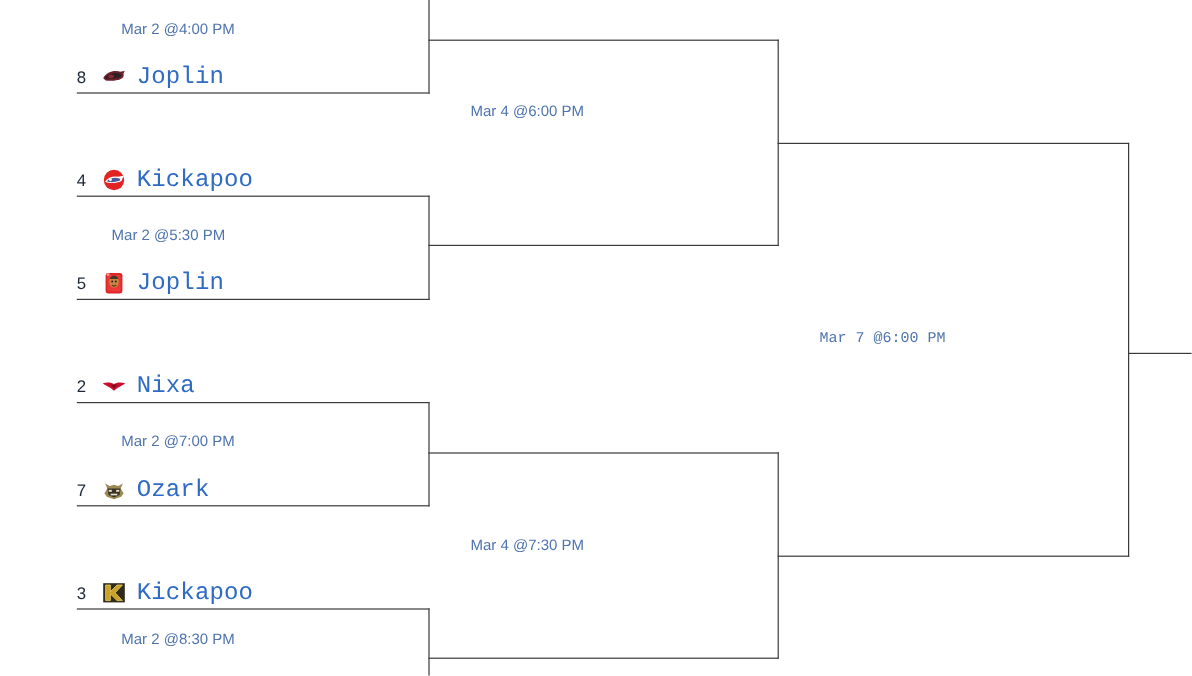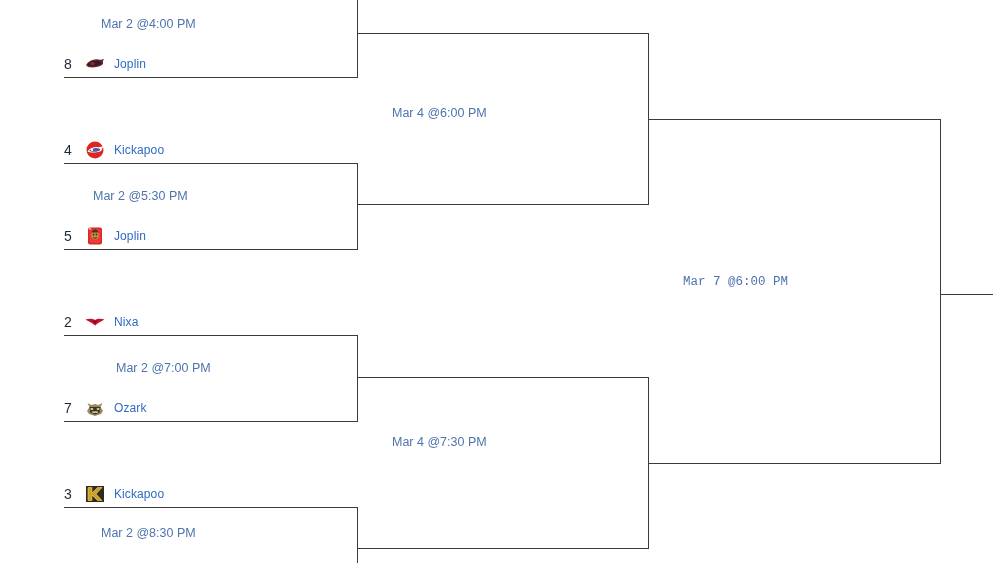--- a/index.html
+++ b/index.html
@@ -48,23 +48,23 @@
     width: 22px;
     height: 20px;
     margin-left: 6px;
     margin-right: 8px;
     display: inline-block;
     flex: 0 0 auto;
     position: relative;
   }
   .logo svg { display: block; }
   .team-name {
-    font-size: 12px;
+    font-size: 20px;
     color: #2f6bc4;
-    font-family: Liberation Sans, sans-serif;
+    font-family: Liberation Mono, monospace;
     letter-spacing: 0.1px;
   }
 
   
   .game-time {
     position: absolute;
     font-size: 12.5px;
     color: #4f74ad;
     font-family: "Liberation Sans", sans-serif;
     white-space: nowrap;
@@ -179,21 +179,21 @@
         <rect x="2" y="2" width="18" height="16" fill="#2e2a1c"></rect>
         <path d="M4 3.5 L8 3.5 L8 9 L13.5 3.5 L18 3.5 L12 10 L18 16.5 L13.5 16.5 L8 11 L8 16.5 L4 16.5 Z" fill="#c9a227"></path>
         <path d="M4 3.5 L8 3.5 L8 9 L13.5 3.5 L18 3.5 L12 10 L18 16.5 L13.5 16.5 L8 11 L8 16.5 L4 16.5 Z" fill="none" stroke="#f0d772" stroke-width="0.6"></path>
       </svg>
     </span>
     <span class="team-name">Kickapoo</span>
   </div>
 
   <div class="game-time" style="left:101px; top:17px;">Mar 2 @4:00 PM</div>
   <div class="game-time" style="left:93px; top:189px;">Mar 2 @5:30 PM</div>
-  <div class="game-time" style="left:116px; top:361px;">Mar 2 @7:00 PM</div>
+  <div class="game-time" style="left:101px; top:361px;">Mar 2 @7:00 PM</div>
   <div class="game-time" style="left:101px; top:526px;">Mar 2 @8:30 PM</div>
 
-  <div class="game-time" style="left:392px; top:106px;">Mar 4 @6:00 PM</div>
-  <div class="game-time" style="left:392px; top:435px;text-align:center;">Mar 4 @7:30 PM</div>
+  <div class="game-time" style="left:392px; top:86px;">Mar 4 @6:00 PM</div>
+  <div class="game-time" style="left:392px; top:447px;text-align:center;">Mar 4 @7:30 PM</div>
 
   <div class="game-time" style="left:683px; top:275px;font-family:Liberation Mono, monospace;">Mar 7 @6:00 PM</div>
 
 </div>
 
 </body></html>

